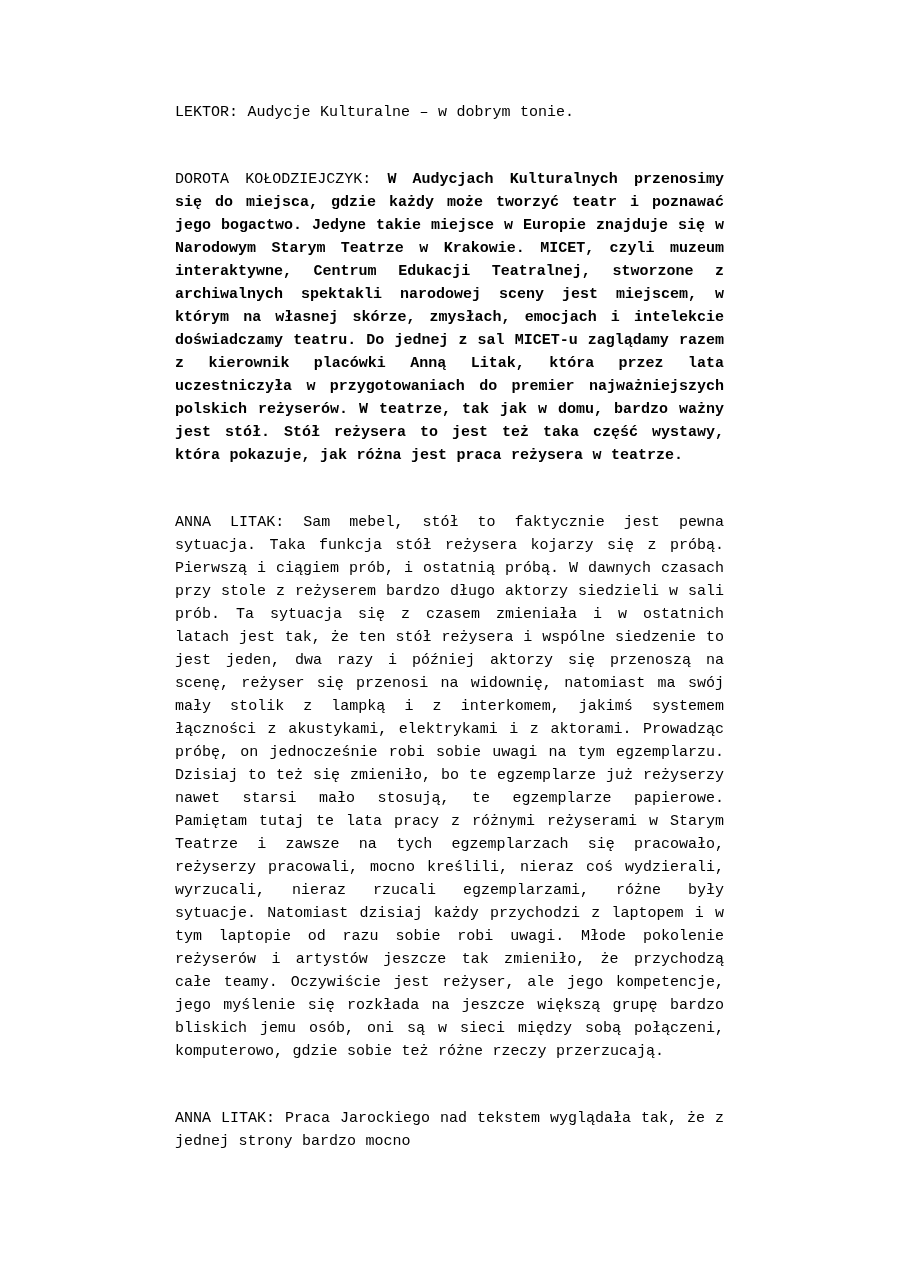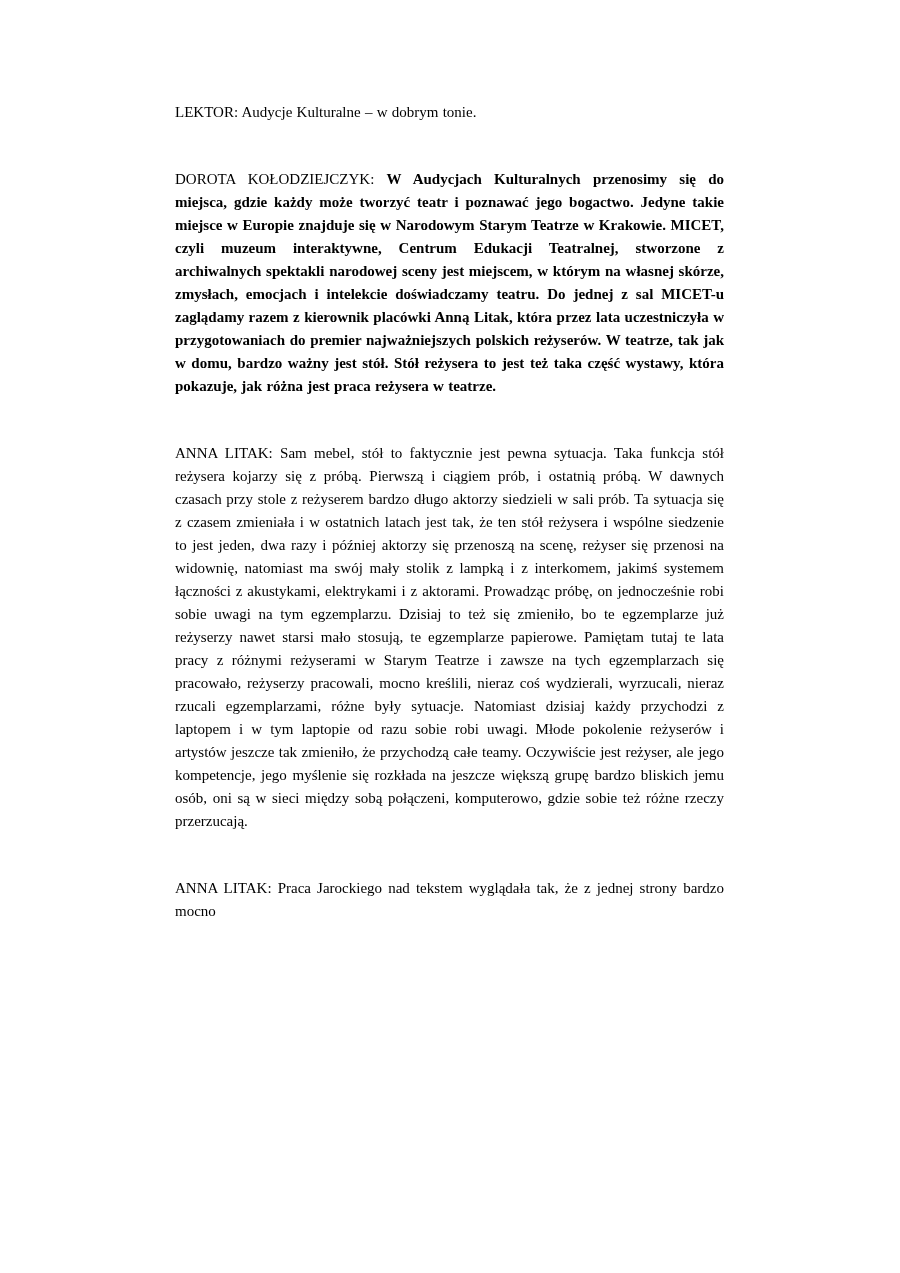--- a/index.html
+++ b/index.html
@@ -9,21 +9,21 @@
   }
   .page {
     position: relative;
     width: 764px;
     height: 1273px;
     margin: 0 auto;
     background: #ffffff;
     box-sizing: border-box;
     padding: 101px 108px 30px 107px;
     overflow: hidden;
-    font-family: Liberation Serif, serif;
+    font-family: Liberation Mono, monospace;
     color: #000000;
   }
   .para {
     margin: 0 0 44px 0;
     font-size: 15px;
     line-height: 23px;
     text-align: justify;
     color: #000000;
     word-spacing: 0.5px;
   }

